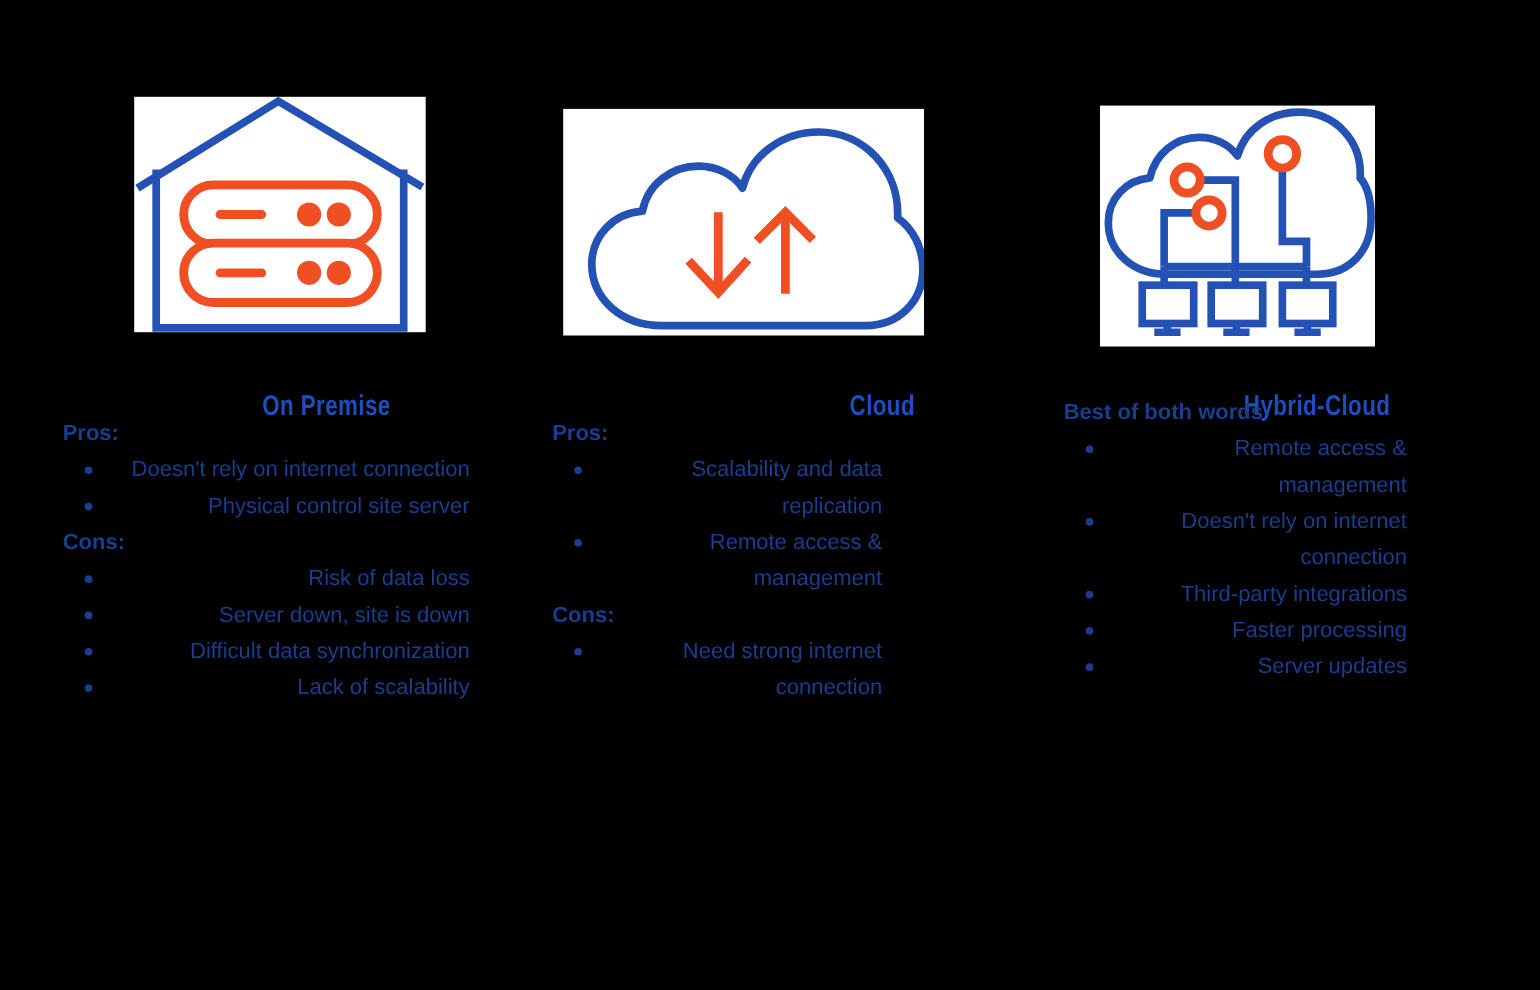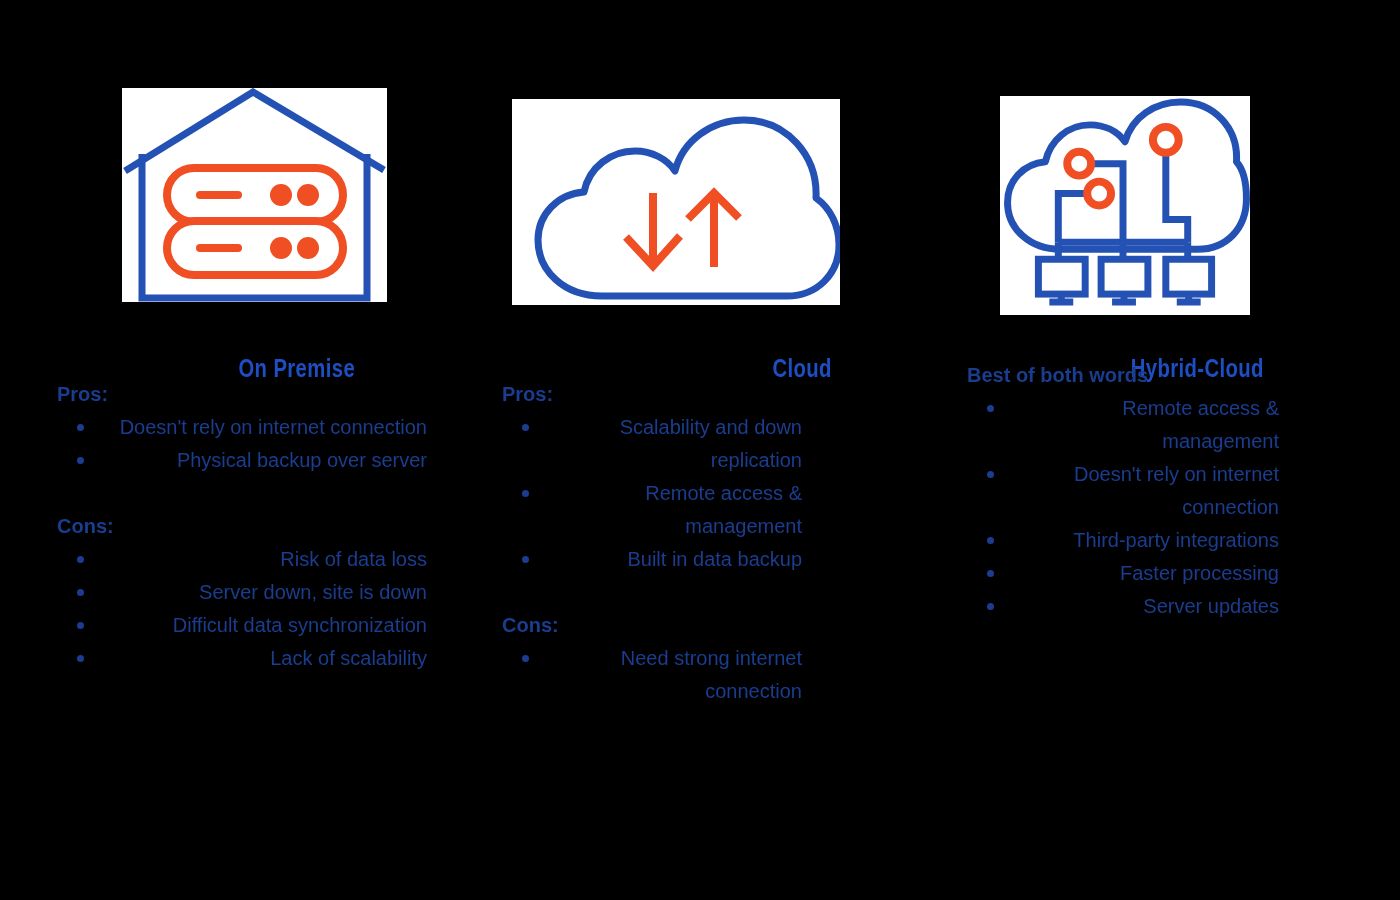--- a/index.html
+++ b/index.html
@@ -51,21 +51,21 @@
   .content {
     position: absolute;
     color: var(--text-blue, #1a3d8f);
     font-size: 20px;
     line-height: 33px;
   }
   .content.c1 { left: 57px;  top: 378px; width: 370px; }
   .content.c2 { left: 502px; top: 378px; width: 300px; }
   .content.c3 { left: 947px; top: 359px; width: 312px; margin-left: 20px; }
 
-  .section + .section { margin-top: 33px; }
+  .section + .section { }
   .section-heading { font-weight: 700; }
 
   ul { list-style: none; margin: 0; padding: 0; }
   li { position: relative; padding-left: 38px; text-align: right; }
   li::before {
     content: '';
     position: absolute;
     left: 20px;
     top: 13px;
     width: 7px;
@@ -96,21 +96,21 @@
   </svg>
 </div>
 <h2 class="title t1">
   <span>On Premise</span>
 </h2>
 <div class="content c1">
   <div class="section">
     <div class="section-heading">Pros:</div>
     <ul>
         <li>Doesn't rely on internet connection</li>
-        <li>Physical backup over server</li>
+        <li>Physical control site server</li>
       </ul>
   </div>
   <div class="section">
     <div class="section-heading">Cons:</div>
     <ul>
         <li>Risk of data loss</li>
         <li>Server down, site is down</li>
         <li>Difficult data synchronization</li>
         <li>Lack of scalability</li>
       </ul>
@@ -137,23 +137,22 @@
     <path class="lno" stroke-width="8" stroke-linejoin="miter" d="M 176,120 L 202,94 L 227,119"></path>
   </svg>
 </div>
 <h2 class="title t2">
   <span>Cloud</span>
 </h2>
 <div class="content c2">
   <div class="section">
     <div class="section-heading">Pros:</div>
     <ul>
-        <li>Scalability and down replication</li>
+        <li>Scalability and data replication</li>
         <li>Remote access &amp; management</li>
-        <li>Built in data backup</li>
       </ul>
   </div>
   <div class="section">
     <div class="section-heading">Cons:</div>
     <ul>
         <li>Need strong internet connection</li>
       </ul>
   </div>
 </div>
 

